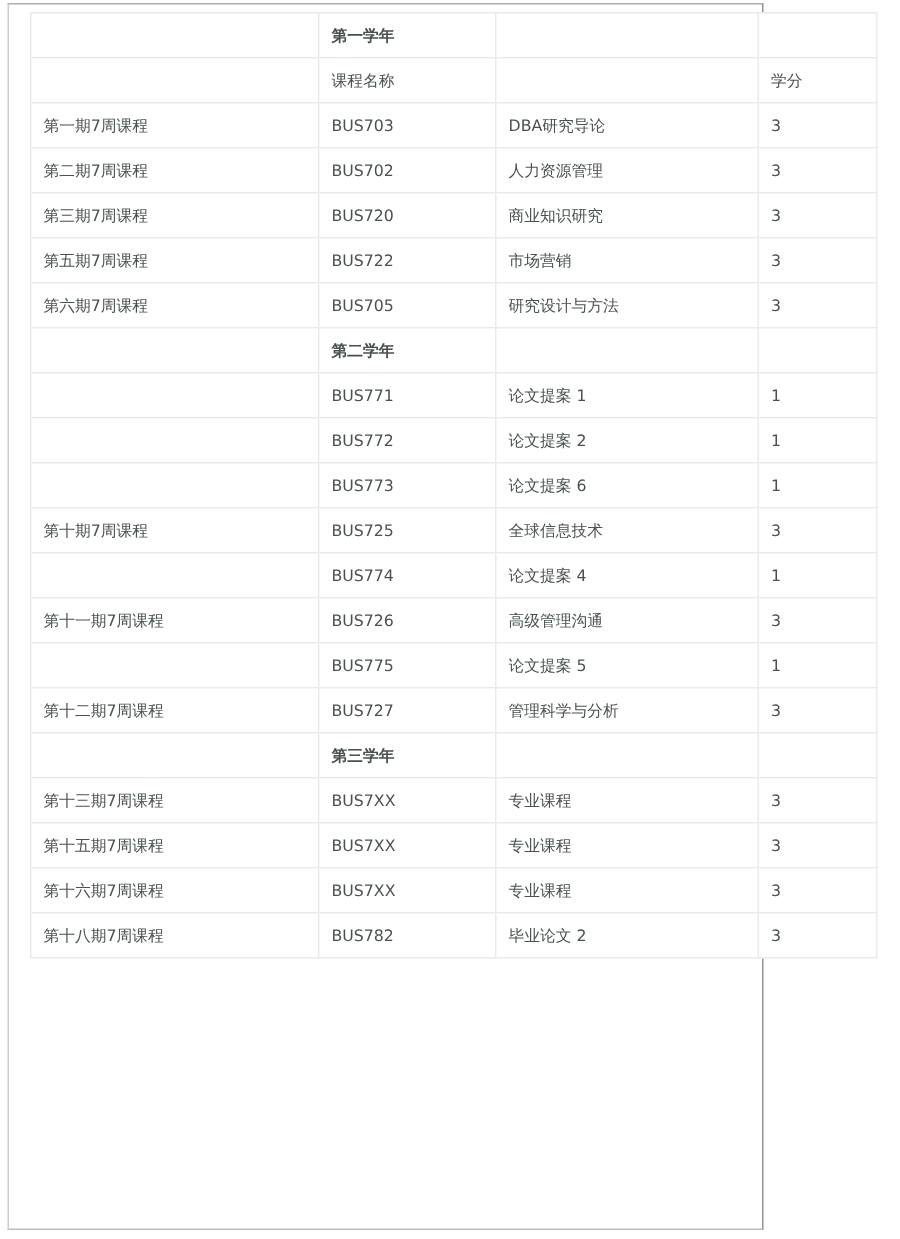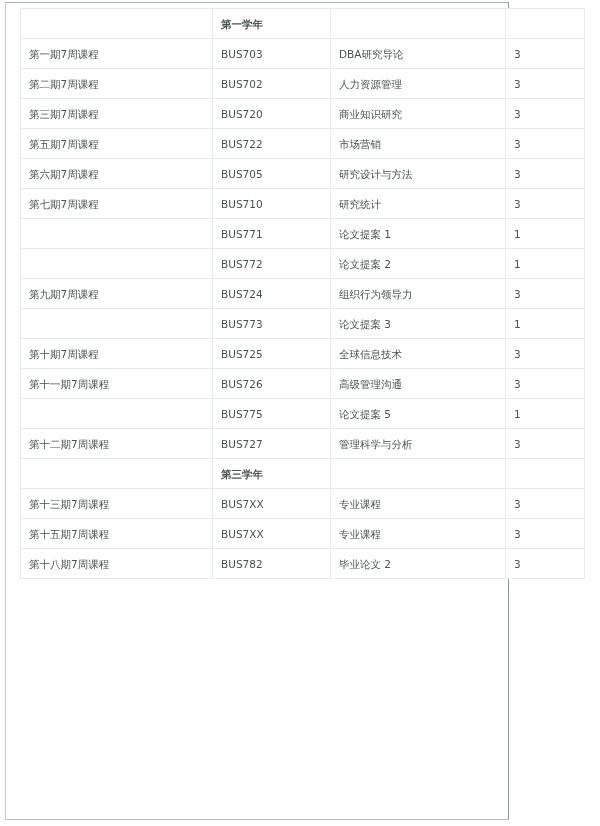--- a/index.html
+++ b/index.html
@@ -84,20 +84,26 @@
           <col class="c4">
       </colgroup>
       <tbody id="table-body">
           <tr>
             <td class="col-term"></td>
             <td class="col-code year-label">第一学年</td>
             <td class="col-name"></td>
             <td class="col-credit"></td>
           </tr>
           <tr>
+            <td class="col-term"></td>
+            <td class="col-code">课程名称</td>
+            <td class="col-name"></td>
+            <td class="col-credit">学分</td>
+          </tr>
+          <tr>
             <td class="col-term">第一期7周课程</td>
             <td class="col-code">BUS703</td>
             <td class="col-name">DBA研究导论</td>
             <td class="col-credit">3</td>
           </tr>
           <tr>
             <td class="col-term">第二期7周课程</td>
             <td class="col-code">BUS702</td>
             <td class="col-name">人力资源管理</td>
             <td class="col-credit">3</td>
@@ -114,56 +120,56 @@
             <td class="col-name">市场营销</td>
             <td class="col-credit">3</td>
           </tr>
           <tr>
             <td class="col-term">第六期7周课程</td>
             <td class="col-code">BUS705</td>
             <td class="col-name">研究设计与方法</td>
             <td class="col-credit">3</td>
           </tr>
           <tr>
-            <td class="col-term">第七期7周课程</td>
-            <td class="col-code">BUS710</td>
-            <td class="col-name">研究统计</td>
-            <td class="col-credit">3</td>
+            <td class="col-term"></td>
+            <td class="col-code year-label">第二学年</td>
+            <td class="col-name"></td>
+            <td class="col-credit"></td>
           </tr>
           <tr>
             <td class="col-term"></td>
             <td class="col-code">BUS771</td>
             <td class="col-name">论文提案 1</td>
             <td class="col-credit">1</td>
           </tr>
           <tr>
             <td class="col-term"></td>
             <td class="col-code">BUS772</td>
             <td class="col-name">论文提案 2</td>
             <td class="col-credit">1</td>
           </tr>
           <tr>
-            <td class="col-term">第九期7周课程</td>
-            <td class="col-code">BUS724</td>
-            <td class="col-name">组织行为领导力</td>
-            <td class="col-credit">3</td>
-          </tr>
-          <tr>
             <td class="col-term"></td>
             <td class="col-code">BUS773</td>
-            <td class="col-name">论文提案 3</td>
+            <td class="col-name">论文提案 6</td>
             <td class="col-credit">1</td>
           </tr>
           <tr>
             <td class="col-term">第十期7周课程</td>
             <td class="col-code">BUS725</td>
             <td class="col-name">全球信息技术</td>
             <td class="col-credit">3</td>
           </tr>
           <tr>
+            <td class="col-term"></td>
+            <td class="col-code">BUS774</td>
+            <td class="col-name">论文提案 4</td>
+            <td class="col-credit">1</td>
+          </tr>
+          <tr>
             <td class="col-term">第十一期7周课程</td>
             <td class="col-code">BUS726</td>
             <td class="col-name">高级管理沟通</td>
             <td class="col-credit">3</td>
           </tr>
           <tr>
             <td class="col-term"></td>
             <td class="col-code">BUS775</td>
             <td class="col-name">论文提案 5</td>
             <td class="col-credit">1</td>
@@ -181,20 +187,26 @@
             <td class="col-credit"></td>
           </tr>
           <tr>
             <td class="col-term">第十三期7周课程</td>
             <td class="col-code">BUS7XX</td>
             <td class="col-name">专业课程</td>
             <td class="col-credit">3</td>
           </tr>
           <tr>
             <td class="col-term">第十五期7周课程</td>
+            <td class="col-code">BUS7XX</td>
+            <td class="col-name">专业课程</td>
+            <td class="col-credit">3</td>
+          </tr>
+          <tr>
+            <td class="col-term">第十六期7周课程</td>
             <td class="col-code">BUS7XX</td>
             <td class="col-name">专业课程</td>
             <td class="col-credit">3</td>
           </tr>
           <tr>
             <td class="col-term">第十八期7周课程</td>
             <td class="col-code">BUS782</td>
             <td class="col-name">毕业论文 2</td>
             <td class="col-credit">3</td>
           </tr>

